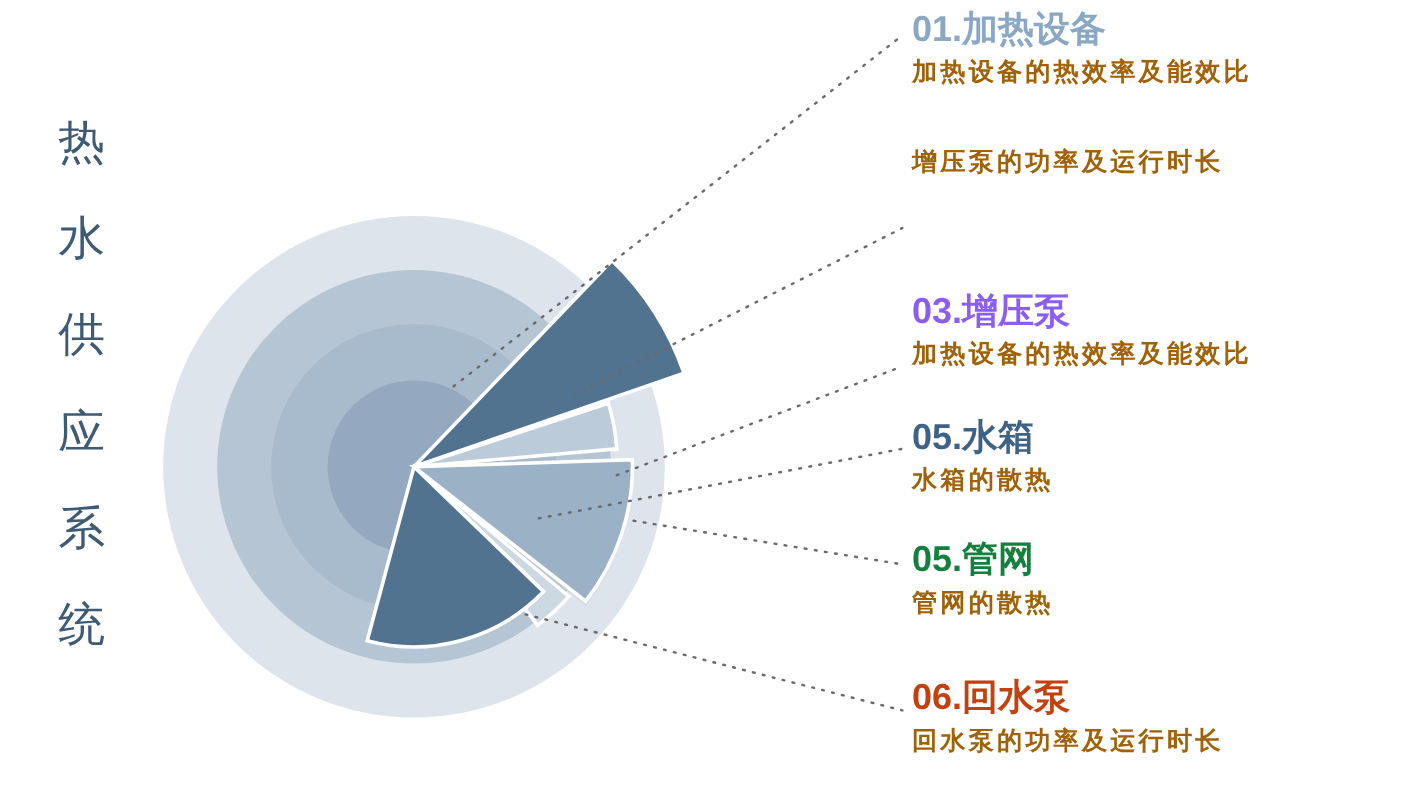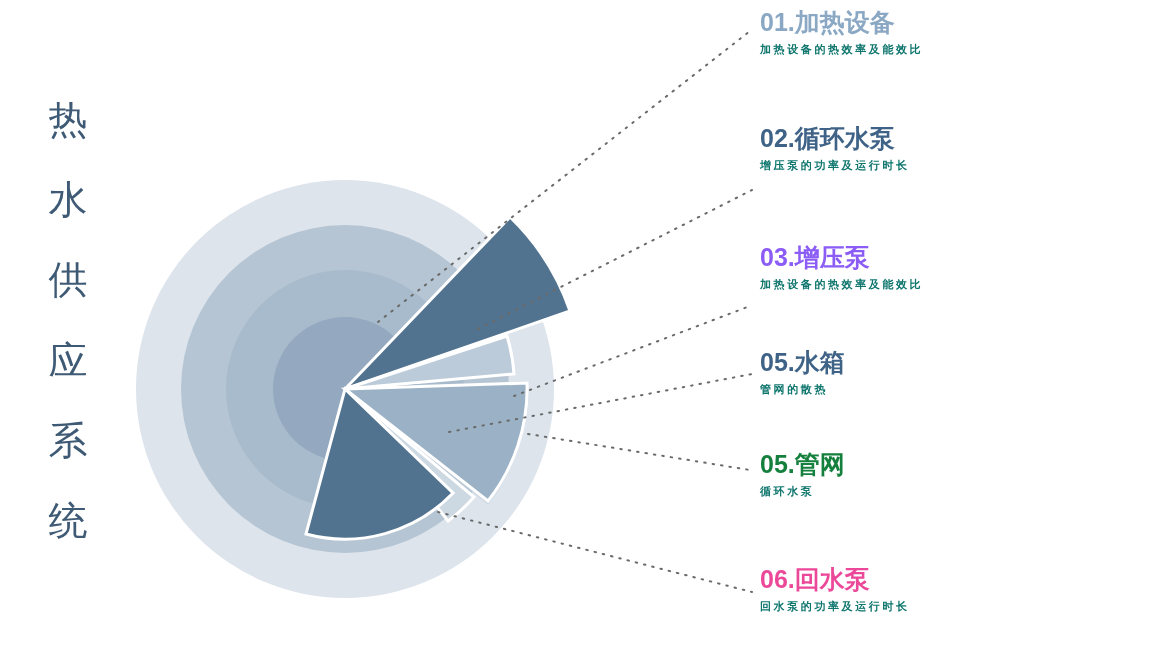--- a/index.html
+++ b/index.html
@@ -46,31 +46,31 @@
   }
 
   
   .label-block {
     position: absolute;
     left: 760px;
   }
   .label-title {
     font-family: "Liberation Sans", sans-serif;
     font-weight: bold;
-    font-size: 25px;
+    font-size: 30px;
     line-height: 1.12;
     margin: 0 0 7px 0;
     white-space: nowrap;
   }
   .label-desc {
     font-family: "Liberation Sans", sans-serif;
     font-weight: bold;
-    font-size: 11px;
+    font-size: 21px;
     line-height: 1.15;
-    color: #0f766e;
+    color: #a16207;
     letter-spacing: 2.6px;
     white-space: nowrap;
     margin: 0;
   }
 </style>
 </head>
 <body>
 
 <div id="page">
 
@@ -121,37 +121,36 @@
       <line x1="438" y1="512" x2="752" y2="592"></line>
     </g>
   </svg>
 
   <div class="label-block" style="top:8px">
     <p class="label-title" style="color:#8aa8c4">01.加热设备</p>
     <p class="label-desc">加热设备的热效率及能效比</p>
   </div>
 
   <div class="label-block" style="top:124px">
-    <p class="label-title" style="color:#3f6287">02.循环水泵</p>
     <p class="label-desc">增压泵的功率及运行时长</p>
   </div>
 
   <div class="label-block" style="top:243px">
     <p class="label-title" style="color:#8b5cf6">03.增压泵</p>
     <p class="label-desc">加热设备的热效率及能效比</p>
   </div>
 
   <div class="label-block" style="top:348px">
     <p class="label-title" style="color:#3f6287">05.水箱</p>
-    <p class="label-desc">管网的散热</p>
+    <p class="label-desc">水箱的散热</p>
   </div>
 
   <div class="label-block" style="top:450px">
     <p class="label-title" style="color:#15803d">05.管网</p>
-    <p class="label-desc">循环水泵</p>
+    <p class="label-desc">管网的散热</p>
   </div>
 
   <div class="label-block" style="top:565px">
-    <p class="label-title" style="color:#ec4899">06.回水泵</p>
+    <p class="label-title" style="color:#c2410c">06.回水泵</p>
     <p class="label-desc">回水泵的功率及运行时长</p>
   </div>
 
 </div>
 
 </body></html>

